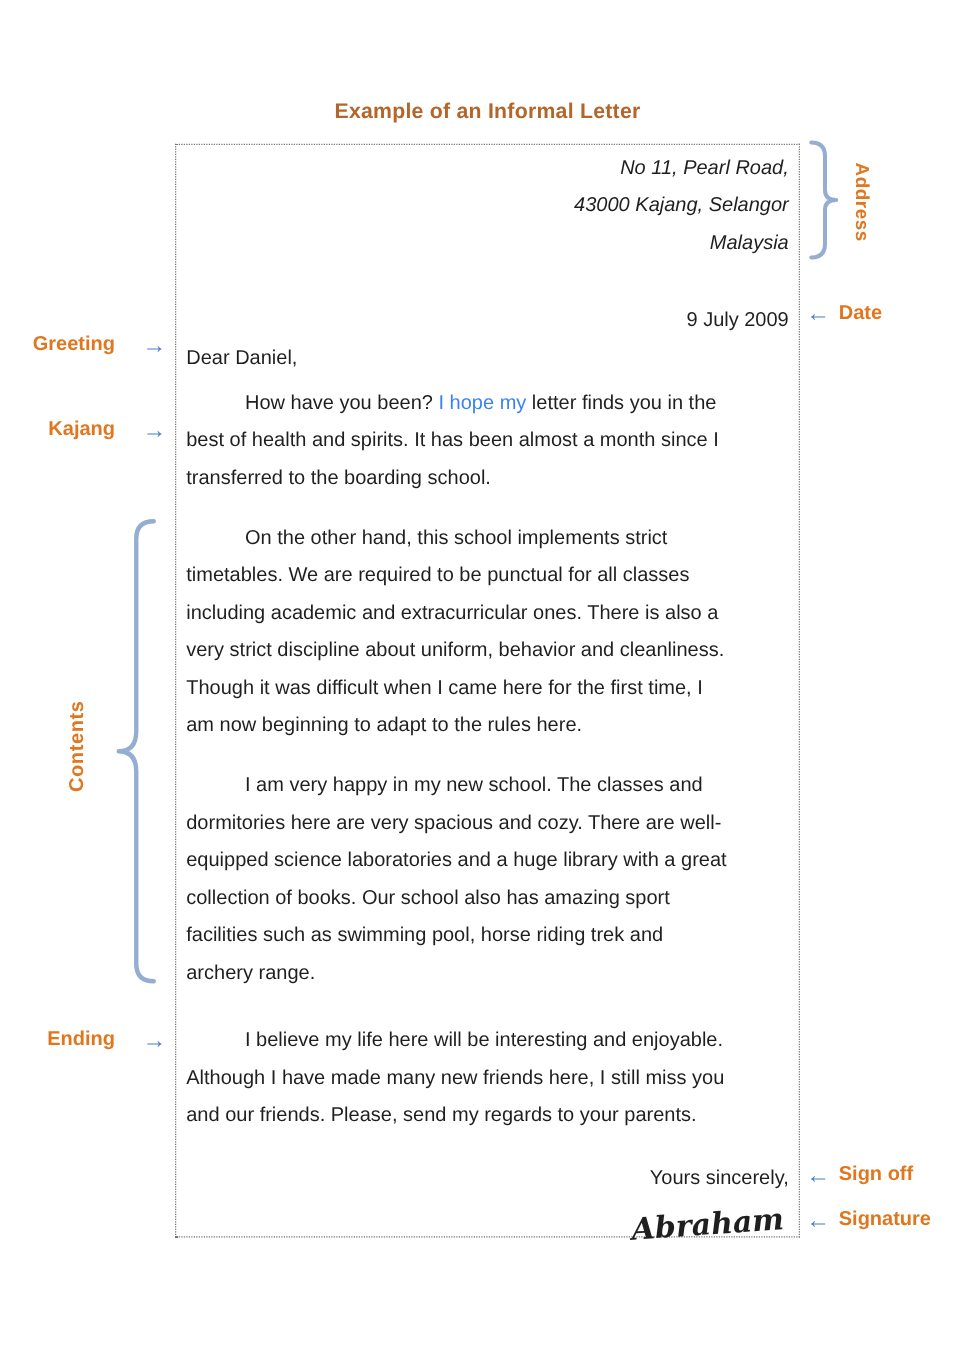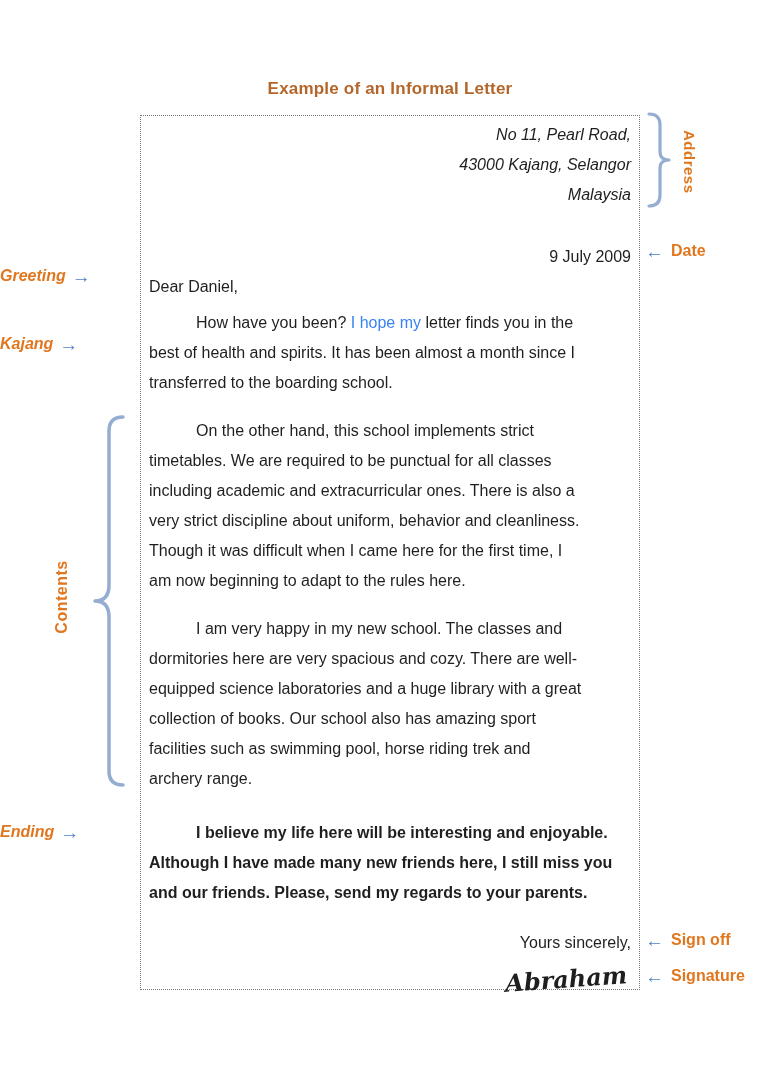--- a/index.html
+++ b/index.html
@@ -24,34 +24,34 @@
     box-sizing:border-box;border:1px dotted #777;
     padding:4px 8px;
     font-size:16px;line-height:30px;color:#1f1f1f;
   }
   .right{text-align:right;}
   .pre{white-space:pre-line;}
   .address-block{white-space:pre-line;line-height:30px;font-style:italic;}
   .date-line{margin-top:32px;}
   .para{margin:0;text-indent:47px;}
   .para.m18{margin-top:18px;}
-  .para.m24{margin-top:24px;font-weight:bold;}
+  .para.m24{margin-top:24px;}
   .opening{margin-top:6px;}
   .hl{color:#3b82f6;}
   .signoff{margin-top:20px;}
   .signature{
     font-family:"DejaVu Serif",serif;font-style:italic;font-weight:bold;
     font-size:24px;line-height:34px;transform:rotate(-4deg);
     transform-origin:right center;padding-right:4px;
   }
   
   .ann-left{
     position:absolute;left:0;width:133px;height:22px;
-    display:flex;align-items:center;gap:6px;
-    font-size:16px;font-weight:bold;color:#e0771f;white-space:nowrap;font-style:italic;
+    display:flex;justify-content:flex-end;align-items:center;gap:22px;
+    font-size:16px;font-weight:bold;color:#e0771f;white-space:nowrap;
   }
   .ann-right{
     position:absolute;left:645px;height:22px;
     display:flex;justify-content:flex-start;align-items:center;gap:7px;
     font-size:16px;font-weight:bold;color:#e0771f;white-space:nowrap;
   }
   .arrow{color:#4e81c4;font-size:19px;font-weight:bold;line-height:1;}
   .vlabel-address{
     position:absolute;left:674px;top:114px;height:96px;width:24px;
     writing-mode:vertical-rl;text-align:center;

